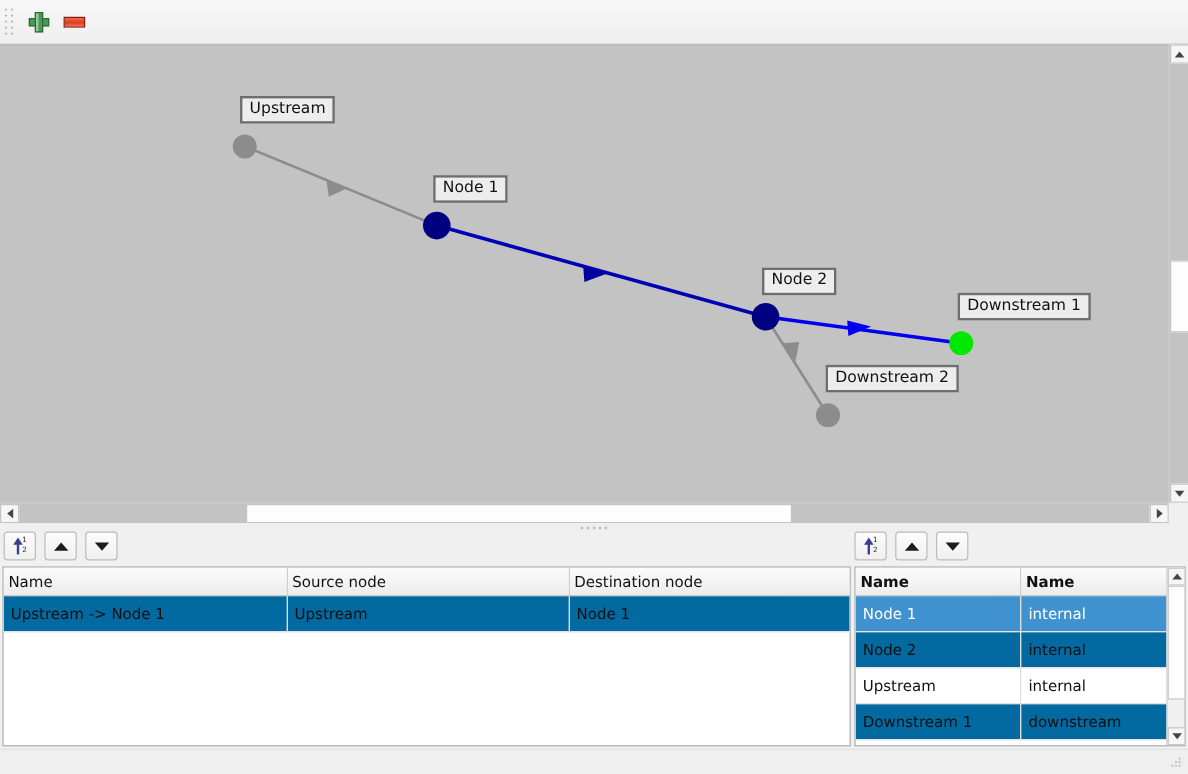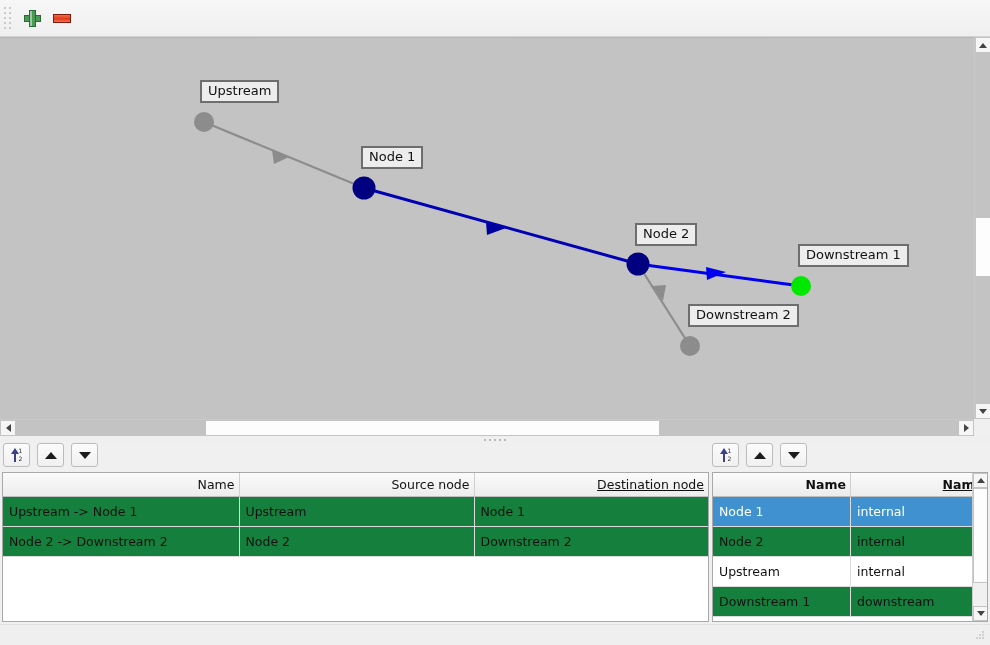--- a/index.html
+++ b/index.html
@@ -139,34 +139,34 @@
   }
   .tbl-left  { left: 2px;   top: 472px; width: 707px; height: 150px; }
   .tbl-right { left: 712px; top: 472px; width: 276px; height: 150px; }
   table { border-collapse: collapse; width: 100%; table-layout: fixed; }
   thead th {
     height: 23px;
     background: linear-gradient(to bottom, #fbfbfb 0%, #ececec 100%);
     border-right: 1px solid #cfcfcf;
     border-bottom: 1px solid #bdbdbd;
     font-weight: normal; font-size: 12.5px; color: #111;
-    text-align: right; padding: 0 4px;
+    text-align: left; padding: 0 4px;
     cursor: pointer;
   }
   .tbl-right thead th { font-weight: bold; }
-  thead th:last-child { border-right: none; text-decoration: underline; }
+  thead th:last-child { border-right: none; }
   tbody td {
     height: 30px; padding: 0 6px;
     border-right: 1px solid #dcdcdc;
     border-bottom: 1px solid #dcdcdc;
     font-size: 12.5px; color: #111;
     white-space: nowrap; overflow: hidden; text-overflow: ellipsis;
   }
   tbody td:last-child { border-right: none; }
-  tbody tr.alt td { background: #15803d; margin-top: 32px; }
+  tbody tr.alt td { background: #0369a1; margin-top: 32px; }
   tbody tr.sel td { background: #3f92cf; color: #ffffff; }
 
   .tbl-scroll {
     position: absolute; right: 0; top: 0; width: 15px; height: 100%;
     background: #f0f0f0; border-left: 1px solid #cdcdcd;
   }
 
   
   .statusbar {
     position: absolute; left: 0; top: 624px; width: 990px; height: 21px;
@@ -328,25 +328,20 @@
           <th>Source node</th>
           <th>Destination node</th>
         </tr>
       </thead>
       <tbody>
         <tr class="alt">
           <td>Upstream -&gt; Node 1</td>
           <td>Upstream</td>
           <td>Node 1</td>
         </tr>
-        <tr class="alt">
-          <td>Node 2 -&gt; Downstream 2</td>
-          <td>Node 2</td>
-          <td>Downstream 2</td>
-        </tr>
       </tbody>
     </table>
   </div>
 
   <div class="tablebox tbl-right">
     <table>
       <colgroup>
           <col style="width:130px">
           <col style="width:129px">
         </colgroup>

